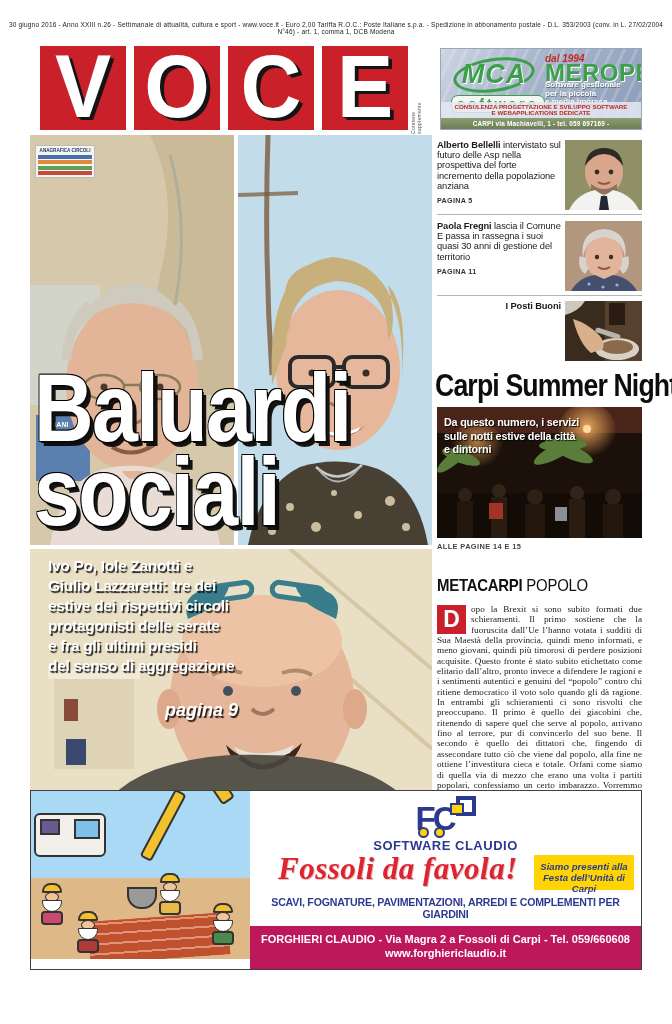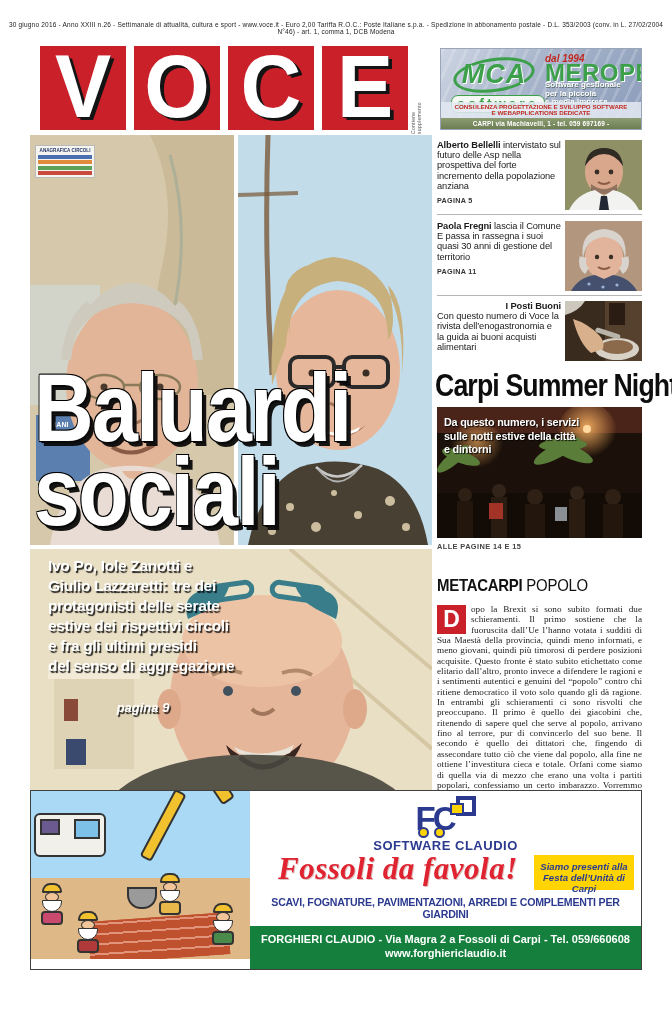--- a/index.html
+++ b/index.html
@@ -64,22 +64,22 @@
 
   .headline { left:34px; top:366px; line-height:84px; color:#fff; font-weight:800;
     letter-spacing:-2px; transform:scale(0.86,1); transform-origin:left top;
     font-size:96px;
     text-shadow:5px 5px 0 rgba(10,10,10,0.95), 2px 2px 0 #000, -1px -1px 0 #000,
       1px -1px 0 #000, -1px 1px 0 #000; }
   .deck { left:48px; top:556px; width:196px; color:#fff; font-weight:700;
     font-size:15.5px; line-height:20px; letter-spacing:-0.3px;
     text-shadow:1.5px 1.5px 1px rgba(0,0,0,0.85); }
   .deck span { display:block; }
-  .pagina { left:48px; top:700px; width:190px; text-align:center; color:#fff;
-    font-style:italic; font-weight:700; font-size:13px;
+  .pagina { left:48px; top:700px; width:190px; text-align:right; color:#fff;
+    font-style:italic; font-weight:700; font-size:18px;
     text-shadow:1.5px 1.5px 1px rgba(0,0,0,0.85); }
 
   
   .brief-text { position:absolute; left:437px; width:124px;
     font-size:9.3px; line-height:10.2px; color:#1a1a1a; letter-spacing:-0.1px; }
   .brief-text b { font-weight:800;text-align:right; }
   .brief-page { margin-top:5px; font-size:7.2px; font-weight:700; color:#333;
     letter-spacing:0.3px; }
   .brief-photo { position:absolute; left:565px; width:77px; overflow:hidden; }
   .sep { position:absolute; left:437px; width:205px; height:1px; background:#b5b5b5; }
@@ -128,21 +128,21 @@
     color:#2b3a8f; font-weight:800; font-size:13px; letter-spacing:0.5px; }
   .fg-slogan { position:absolute; left:28px; top:60px; color:#e02330;
     font-family:"Liberation Serif", serif; font-style:italic; font-weight:800;
     font-size:31px; letter-spacing:0.5px; text-shadow:1px 1px 0 rgba(120,0,0,0.25); }
   .fg-box { position:absolute; right:7px; top:64px; width:100px; height:35px;
     background:#ffd400; color:#2b3a8f; font-weight:800; font-style:italic;
     font-size:9.6px; line-height:11px; text-align:center; padding-top:6px; }
   .fg-services { position:absolute; left:0; right:0; top:105px; text-align:center;
     color:#2b3a8f; font-weight:800; font-size:10.6px; letter-spacing:-0.2px; }
   .fg-bluebar { position:absolute; left:0; right:0; bottom:0; height:45px;
-    background:#15803d; border-top:2px solid #fff; color:#fff; text-align:center;
+    background:#be185d; border-top:2px solid #fff; color:#fff; text-align:center;
     padding-top:7px; }
   .fg-addr { font-size:11px; font-weight:800; }
   .fg-site { font-size:11px; font-weight:800; margin-top:2px; }
 
   
   .c-bricks { position:absolute; left:58px; bottom:0; width:140px; height:42px;
     transform:rotate(-4deg);
     background:
       repeating-linear-gradient(0deg,#c0512f 0 8px,#e2947a 8px 10px),
       #c0512f; }
@@ -306,22 +306,22 @@
   </div>
 
   <div class="abs headline">
     <div>Baluardi</div>
     <div>sociali</div>
   </div>
 
   <div class="abs deck">
     <span>Ivo Po, Iole Zanotti e</span>
     <span>Giulio Lazzaretti: tre dei</span>
+    <span>estive dei rispettivi circoli</span>
     <span>protagonisti delle serate</span>
-    <span>estive dei rispettivi circoli</span>
     <span>e fra gli ultimi presidi</span>
     <span>del senso di aggregazione</span>
   </div>
   <div class="abs pagina">pagina 9</div>
 
   <div class="brief-text" style="top:140px">
     <b>Alberto Bellelli</b><span> intervistato sul futuro delle Asp nella prospettiva del forte incremento della popolazione anziana</span>
     <div class="brief-page">PAGINA 5</div>
   </div>
   <div class="brief-photo" style="top:140px; height:70px">
@@ -355,21 +355,20 @@
       <path d="M6 70 Q14 56 30 54 L39 58 L48 54 Q64 56 72 70 Z" fill="#44506e"></path>
       <circle cx="24" cy="63" r="1.6" fill="#9db4d8"></circle>
         <circle cx="52" cy="64" r="1.6" fill="#9db4d8"></circle>
         <circle cx="38" cy="66" r="1.6" fill="#9db4d8"></circle>
     </svg>
   </div>
   <div class="sep" style="top:295px"></div>
 
   <div class="brief-text" style="top:301px">
     <b style="display:block">I Posti Buoni</b>
-    <span>Con questo numero di Voce la rivista dell’enogastronomia e la guida ai buoni acquisti alimentari</span>
   </div>
   <div class="brief-photo" style="top:301px; height:60px">
     <svg width="77" height="60" viewBox="0 0 77 60">
       <rect width="77" height="60" fill="#3a2b1f"></rect>
       <rect x="40" y="0" width="37" height="60" fill="#55412e"></rect>
       <rect x="44" y="2" width="16" height="22" fill="#2a1c12"></rect>
       <ellipse cx="52" cy="48" rx="22" ry="11" fill="#d8d2c6"></ellipse>
       <ellipse cx="52" cy="46" rx="16" ry="7" fill="#8a6a4a"></ellipse>
       <path d="M8 18 Q22 22 34 34 Q40 40 38 48 L26 52 Q14 42 8 18 Z" fill="#d9b08c"></path>
       <rect x="30" y="30" width="26" height="5" rx="2.5" fill="#b8b4aa" transform="rotate(18 43 32)"></rect>

